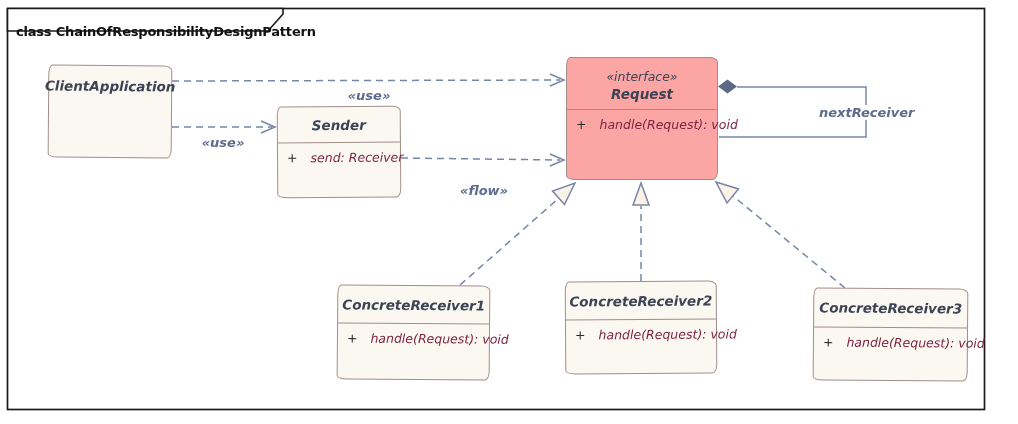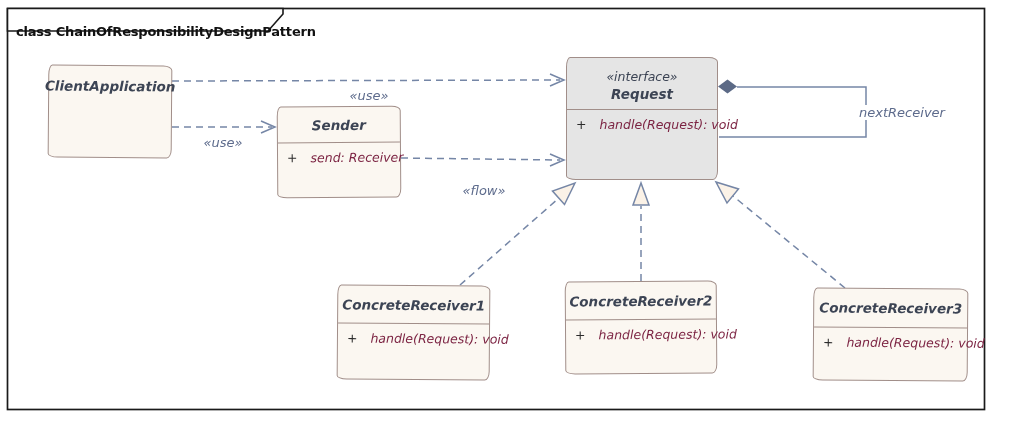--- a/index.html
+++ b/index.html
@@ -30,21 +30,21 @@
   
   .uml-class {
     position: absolute;
     background: #fbf7f1;
     border: 1.5px solid #a18e89;
     border-radius: 4px 9px 5px 10px / 10px 5px 9px 4px;
     display: flex;
     flex-direction: column;
     color: #3c4454;
   }
-  .uml-class.interface { background: #e5e5e5; }
+  .uml-class.interface { background: #fca5a5; }
   .name-compartment {
     display: flex;
     flex-direction: column;
     align-items: center;
     justify-content: center;
     flex: 0 0 auto;
   }
   .cls-stereotype {
     font-style: italic;
     font-size: 12.5px;
@@ -74,20 +74,21 @@
   .tilt-a { transform: rotate(0.45deg); }
   .tilt-b { transform: rotate(-0.4deg); }
   
   .edge-label {
     position: absolute;
     font-style: italic;
     font-size: 13px;
     color: #5d6b8c;
     text-align: center;
     white-space: nowrap;
+    font-weight: bold;
   }
   .edge-label.masked { background: #ffffff; padding: 0 3px; }
 </style>
 </head>
 <body>
 
 <div id="canvas">
 
   <svg id="connector-layer" viewBox="0 0 1018 424" xmlns="http://www.w3.org/2000/svg">
 
@@ -187,15 +188,15 @@
       <div class="member-row">
         <span class="member-vis">+</span>
         <span class="member-sig">handle(Request): void</span>
       </div>
     </div>
   </div>
 
   <div class="edge-label" style="left:329px; top:88px; width:80px;">«use»</div>
   <div class="edge-label" style="left:183px; top:135px; width:80px;">«use»</div>
   <div class="edge-label" style="left:444px; top:163px; width:80px;margin-top:20px;">«flow»</div>
-  <div class="edge-label masked" style="left:816px; top:105px; width:100px;margin-left:36px;">nextReceiver</div>
+  <div class="edge-label masked" style="left:816px; top:105px; width:100px;">nextReceiver</div>
 
 </div>
 
 </body></html>

